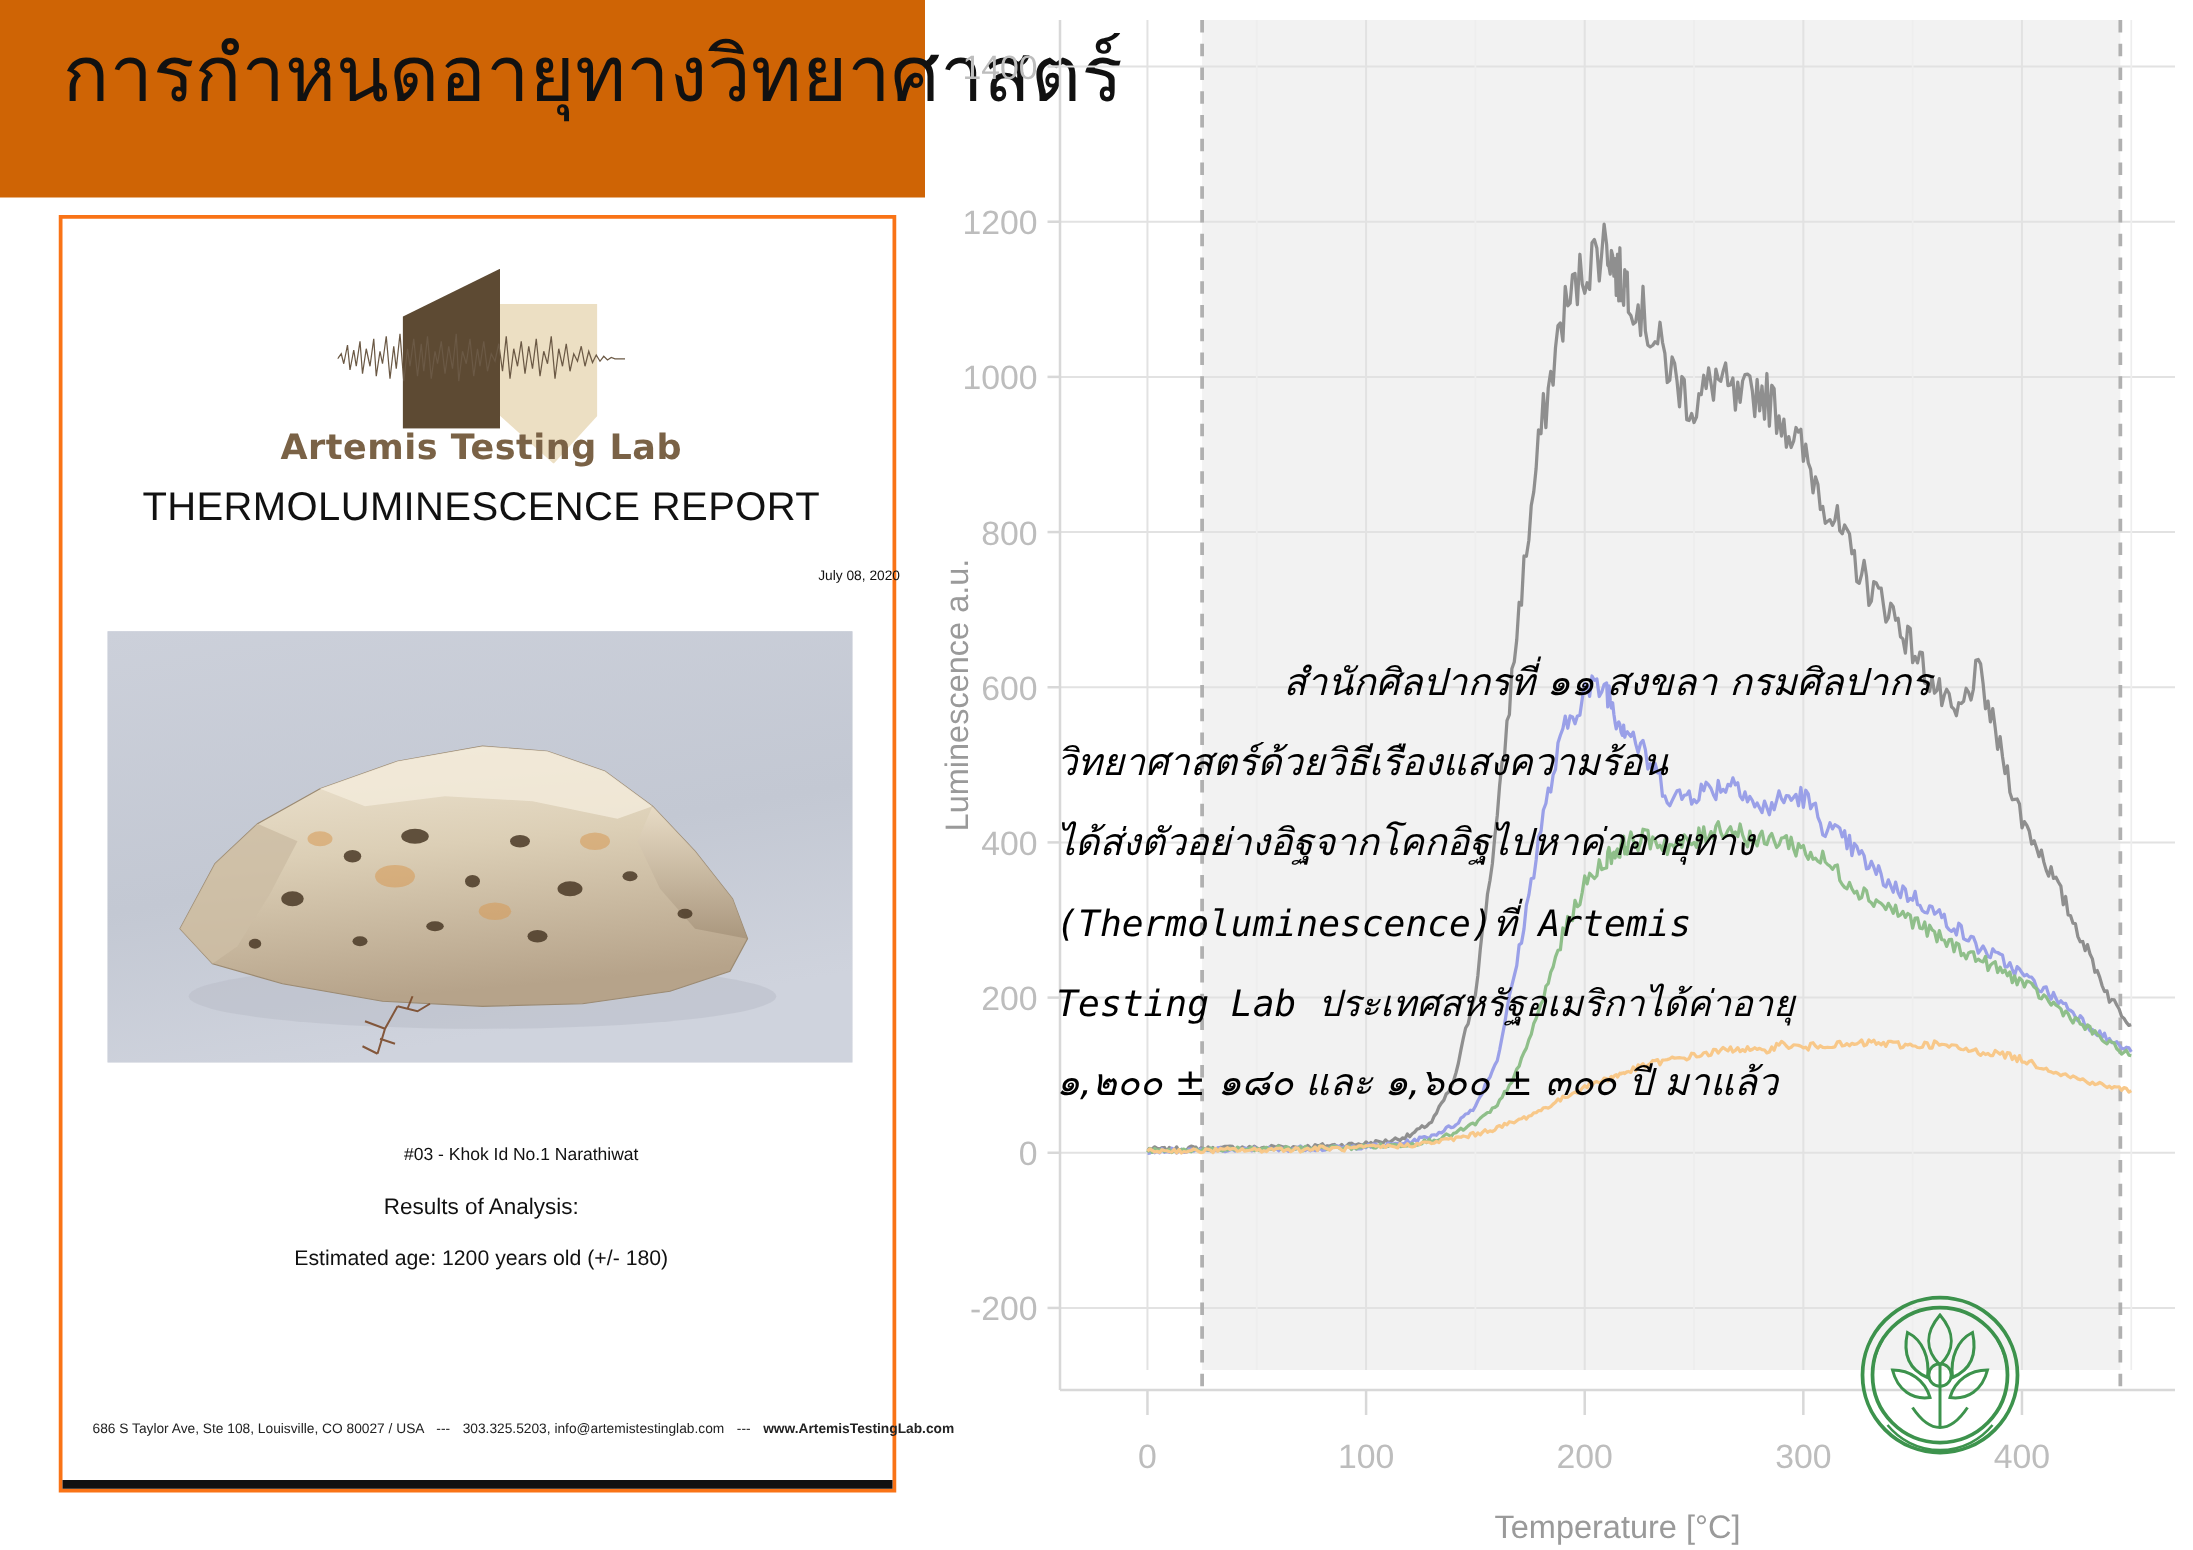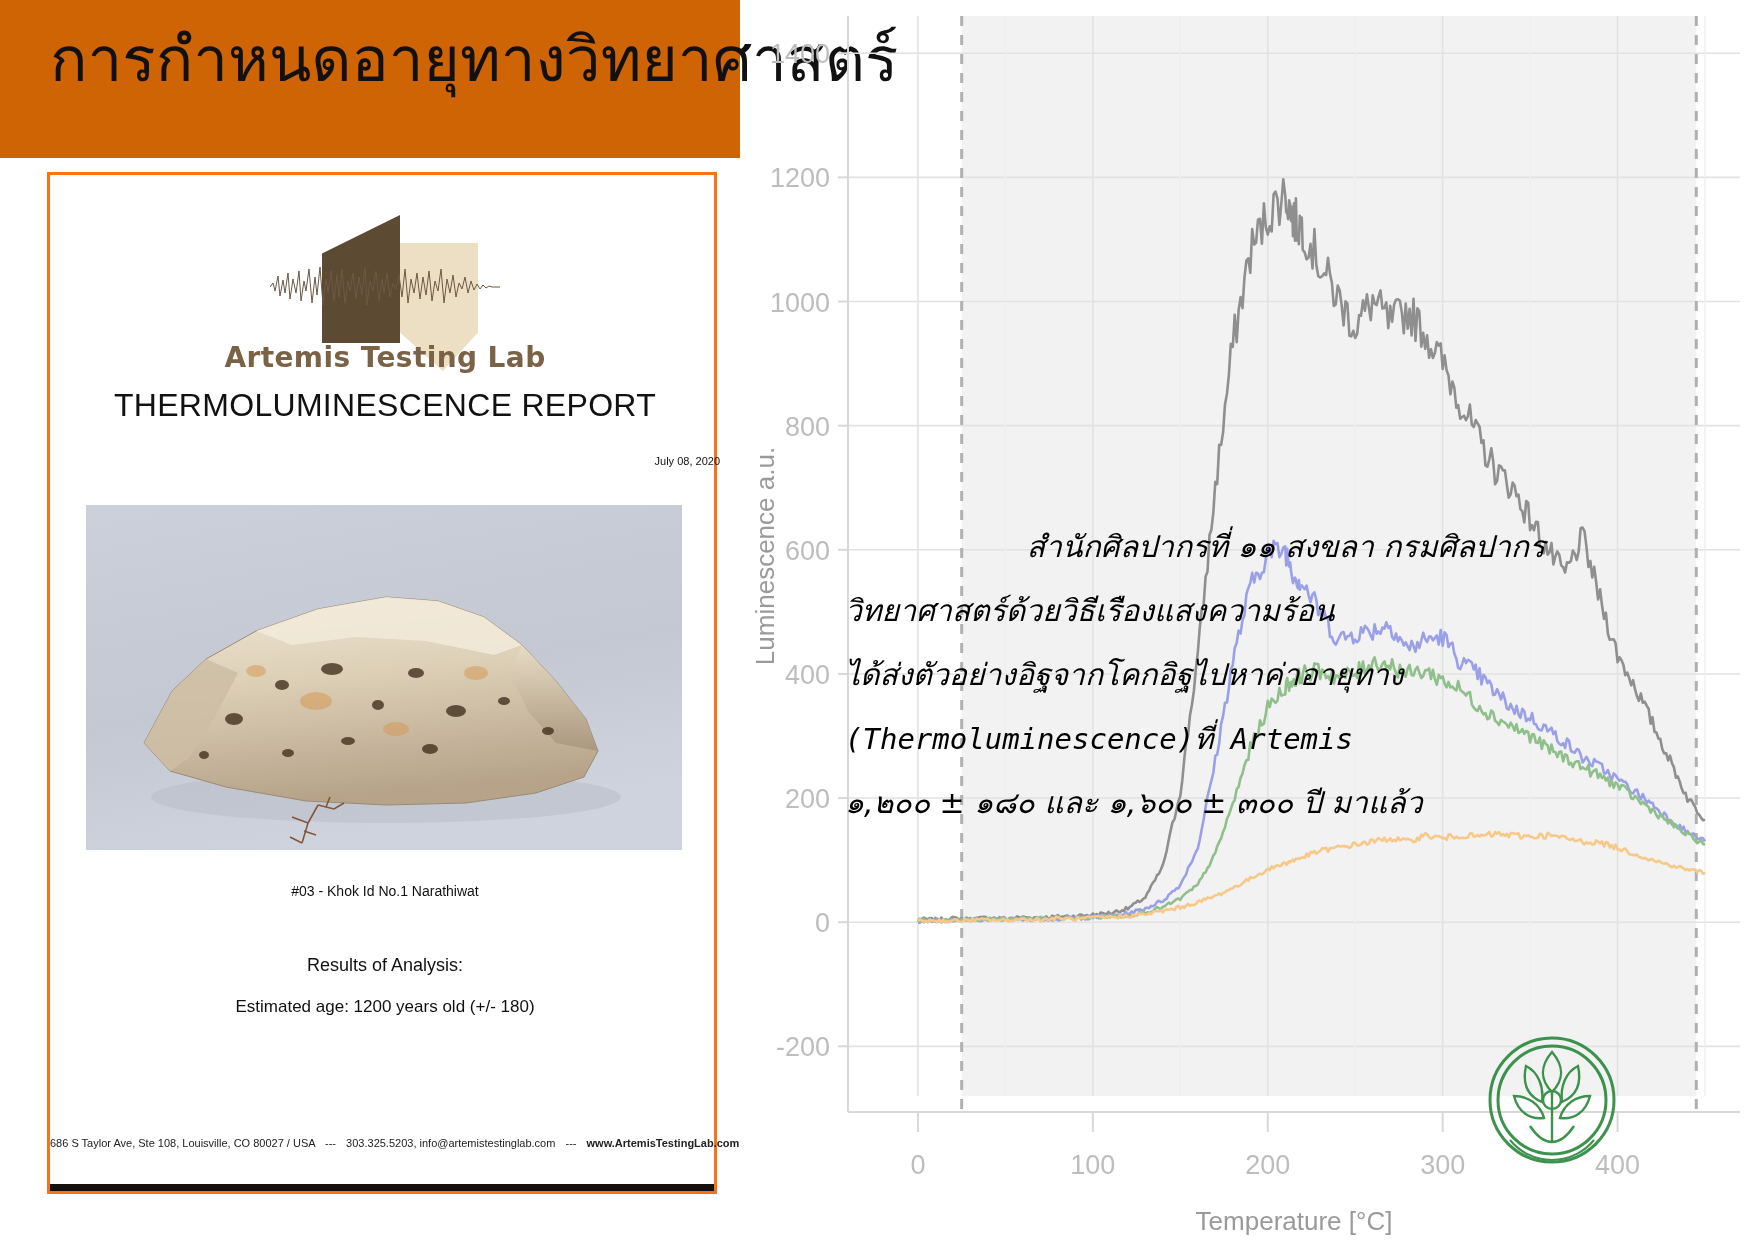--- a/index.html
+++ b/index.html
@@ -33,28 +33,28 @@
   #report-date{position:absolute;left:0;top:280px;width:670px;text-align:right;
      font-size:11px;color:#111;}
 
   
   #photo{position:absolute;left:36px;top:330px;width:596px;height:345px;
      background:linear-gradient(160deg,#c8cdd8 0%,#c4c9d4 40%,#cfd3dc 100%);overflow:hidden;}
   #photo svg{display:block;width:100%;height:100%;}
 
   #item-id{position:absolute;left:0;top:680px;width:670px;text-align:center;
      font-size:22px;font-weight:bold;color:#111;}
-  #item-sub{position:absolute;left:0;top:708px;width:670px;text-align:center;
-     font-size:14px;color:#111;}
+  #item-sub{position:absolute;left:0;top:740px;width:670px;text-align:center;
+     font-size:14px;color:#111;padding-left:32px;}
   #results-label{position:absolute;left:0;top:780px;width:670px;text-align:center;
      font-size:18px;color:#111;}
   #results-value{position:absolute;left:0;top:822px;width:670px;text-align:center;
      font-size:17px;color:#111;}
   #footer-line{position:absolute;left:0;top:962px;width:670px;text-align:center;
-     font-size:11px;color:#222;white-space:nowrap;}
+     font-size:11px;color:#222;white-space:nowrap;padding-left:24px;}
   #footer-line .fw{font-weight:bold;}
   #footer-rule{position:absolute;left:0;bottom:0;width:100%;height:7px;background:#111;}
 
   
   #chart{position:absolute;left:740px;top:0;width:1014px;height:1240px;}
   #chart svg{display:block;}
   .tick-lbl{fill:#bdbdbd;font-size:27px;font-family:"Liberation Sans",sans-serif;}
   .axis-title{fill:#9a9a9a;font-size:26px;font-family:"Liberation Sans",sans-serif;}
 
   
@@ -227,20 +227,21 @@
       <text x="554" y="1230" text-anchor="middle" class="axis-title">Temperature [°C]</text>
       <text x="0" y="0" text-anchor="middle" class="axis-title" transform="translate(34,556) rotate(-90)">Luminescence a.u.</text>
     </svg>
 </div>
 
 <div id="annotation">
   <div class="ln r">สำนักศิลปากรที่ ๑๑ สงขลา กรมศิลปากร</div>
   <div class="ln">วิทยาศาสตร์ด้วยวิธีเรืองแสงความร้อน</div>
   <div class="ln">ได้ส่งตัวอย่างอิฐจากโคกอิฐไปหาค่าอายุทาง</div>
   <div class="ln mono">(Thermoluminescence)ที่ Artemis</div>
+  <div class="ln mono">Testing Lab ประเทศสหรัฐอเมริกาได้ค่าอายุ</div>
   <div class="ln">๑,๒๐๐ ± ๑๘๐ และ ๑,๖๐๐ ± ๓๐๐ ปี มาแล้ว</div>
 </div>
 
 <svg id="seal" viewBox="0 0 200 200">
   <g fill="none" stroke="#2d8a3e" stroke-width="3">
     <circle cx="100" cy="100" r="62"></circle>
     <circle cx="100" cy="100" r="54"></circle>
   </g>
   <g stroke="#2d8a3e" stroke-width="2.4" fill="none">
     <path d="M100,52 C88,66 88,80 100,92 C112,80 112,66 100,52 Z"></path>

